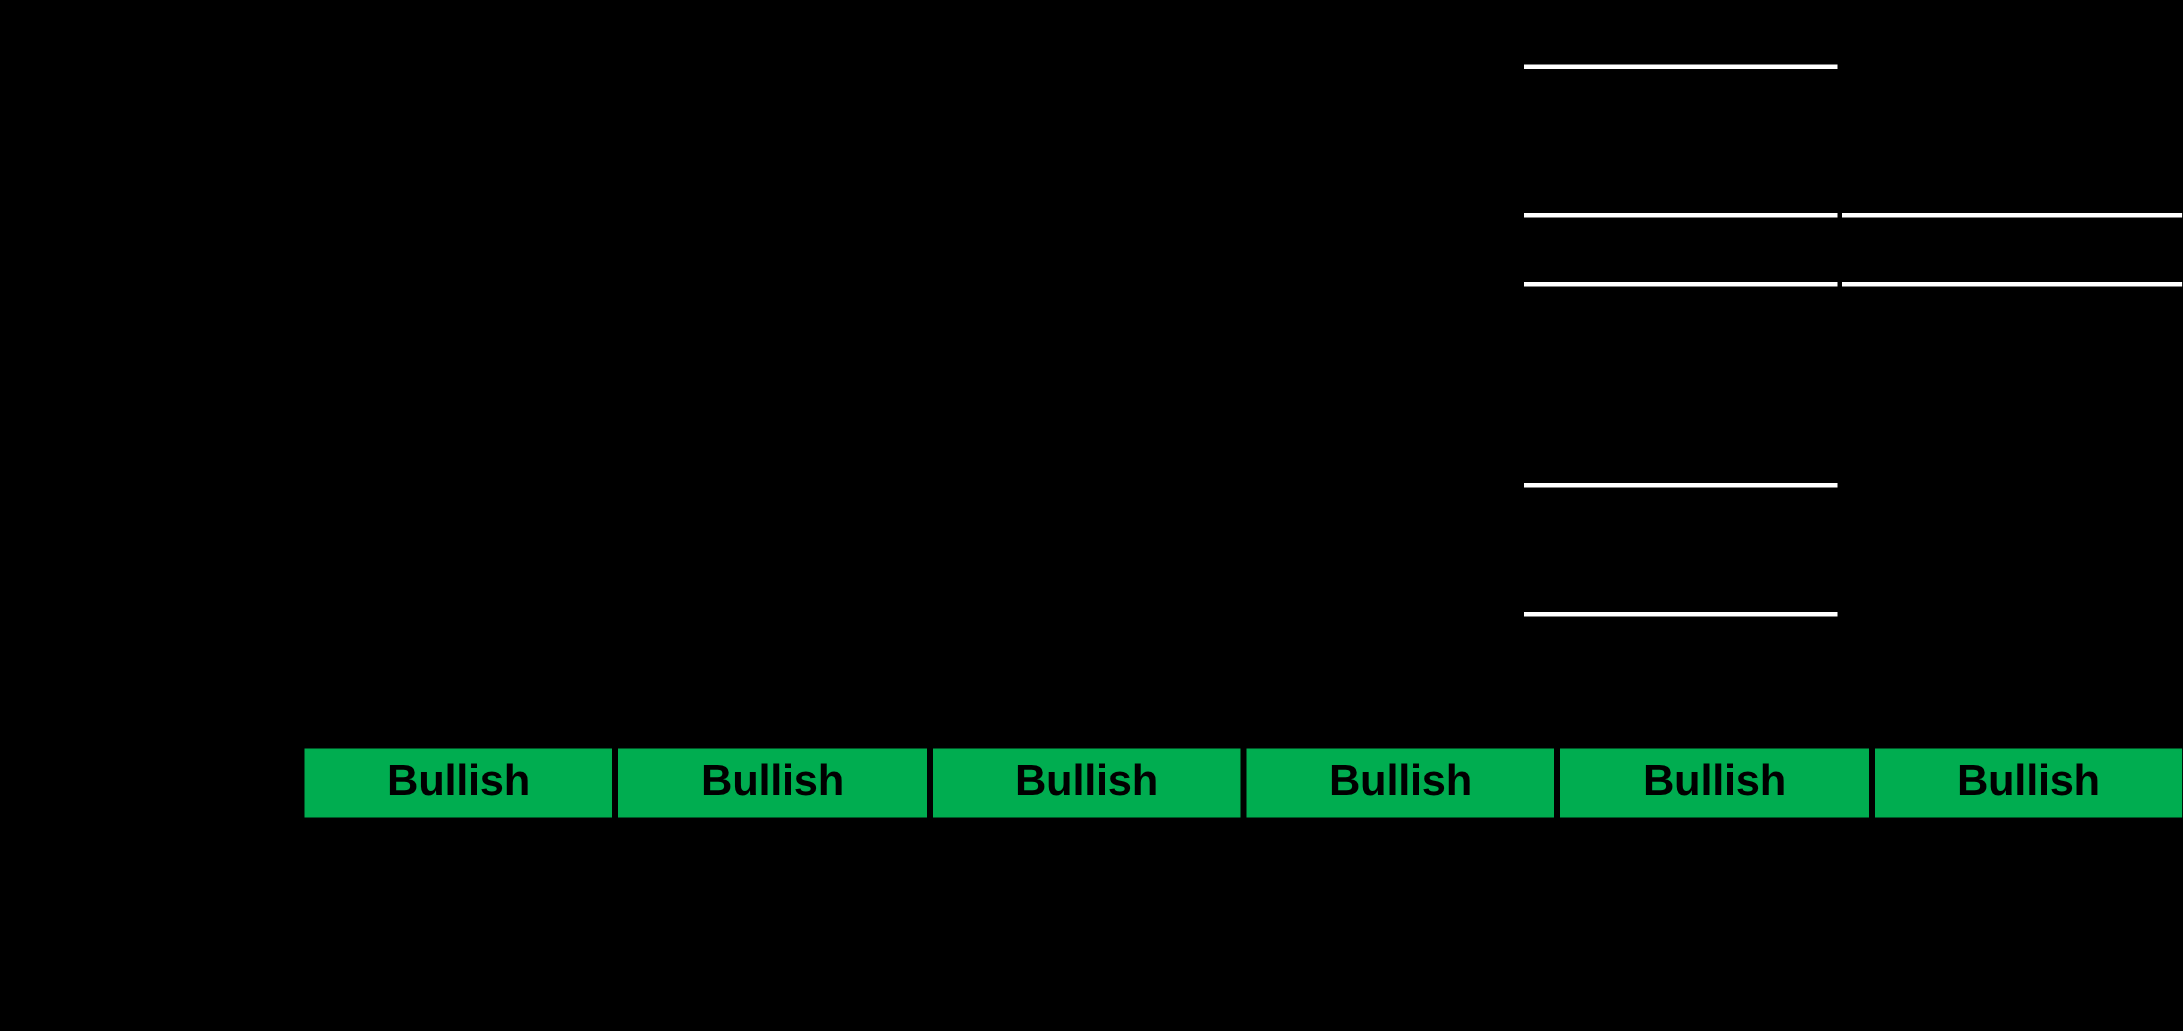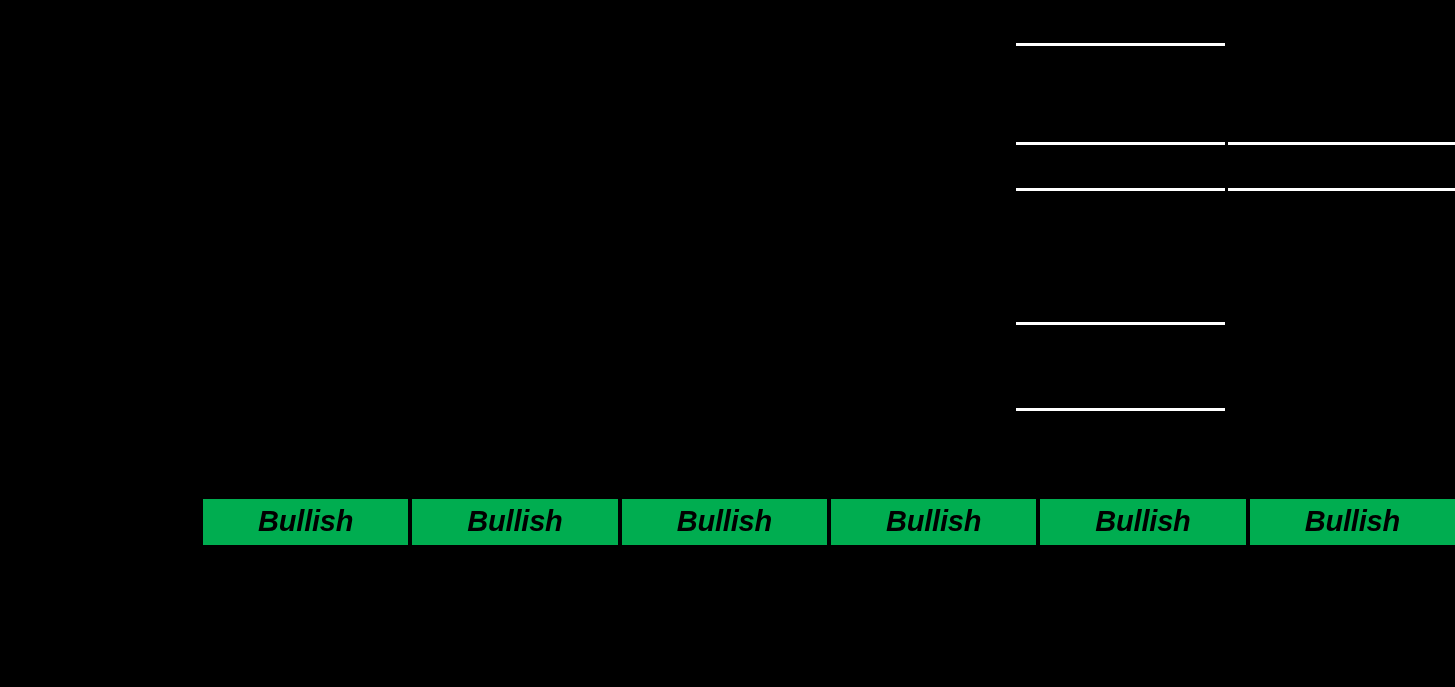--- a/index.html
+++ b/index.html
@@ -44,21 +44,20 @@
     display: flex;
     align-items: center;
     justify-content: center;
     font-size: 29px;
     font-weight: bold;
     letter-spacing: -0.2px;
     line-height: 1;
     box-sizing: border-box;
     overflow: hidden;
     white-space: nowrap;
-    font-style: italic;
   }
   .signal-badge .badge-label {
     display: block;
     transform: translateY(-1px);
   }
 </style>
 </head>
 <body style="background: rgb(0, 0, 0);">
 
 <div id="stage" style="width: 1455px; height: 687px; background: rgb(0, 0, 0);">

